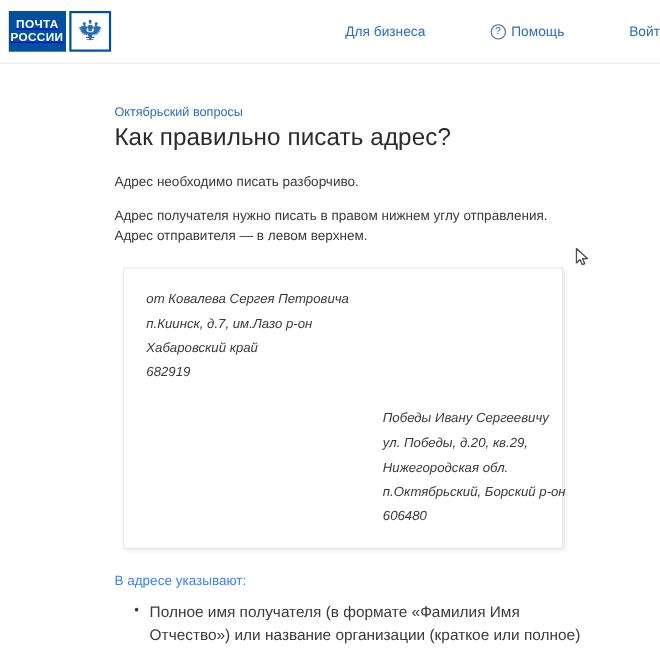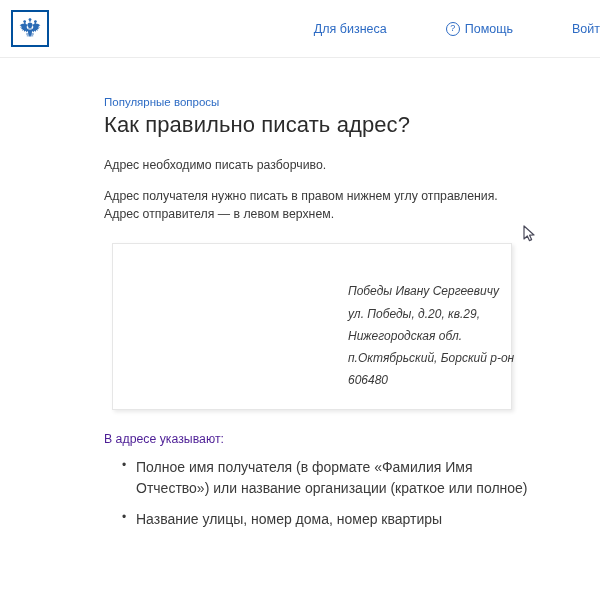--- a/index.html
+++ b/index.html
@@ -149,21 +149,21 @@
   .addr-block.recipient {
     margin-top: 20px;
     margin-left: 215px;
     text-align: left;
   }
   .addr-line { white-space: nowrap; }
 
   
   .list-intro {
     font-size: 12.3px;
-    color: #4c1d95;
+    color: #3b82f6;
     margin: 22px 0 11px 0;
   }
   ul.addr-parts {
     margin: 0;
     padding: 0 0 0 18px;
     list-style: none;
     max-width: 410px;
   }
   ul.addr-parts li {
     font-size: 14px;
@@ -191,20 +191,24 @@
     height: 18px;
     pointer-events: none;
   }
 </style>
 </head>
 <body>
 
 <div class="header">
 
   <a class="logo-lockup" href="#">
+    <span class="logo-wordmark">
+      <span>ПОЧТА</span>
+      <span>РОССИИ</span>
+    </span>
     <span class="logo-emblem">
       <svg width="26" height="26" viewBox="0 0 26 26" aria-hidden="true">
         <g fill="#2a6bb5">
           <path d="M13 2.2c.9 0 1.5.6 1.5 1.3 0 .6-.4 1-.9 1.2l.6.9h-2.4l.6-.9c-.5-.2-.9-.6-.9-1.2 0-.7.6-1.3 1.5-1.3z"></path>
           <path d="M7.6 4.2c.9 0 1.5.6 1.5 1.3 0 .5-.3.9-.7 1.1l.6 1.1-2.2.3.4-1.3c-.6-.2-1-.7-1-1.2 0-.7.6-1.3 1.4-1.3z"></path>
           <path d="M18.4 4.2c.9 0 1.5.6 1.5 1.3 0 .5-.4 1-1 1.2l.4 1.3-2.2-.3.6-1.1c-.4-.2-.7-.6-.7-1.1 0-.7.6-1.3 1.4-1.3z"></path>
           <path d="M13 6.6c1.6 0 2.6 1.1 2.6 2.3 0 .9-.5 1.6-1.2 2l.4 1.6h-3.6l.4-1.6c-.7-.4-1.2-1.1-1.2-2 0-1.2 1-2.3 2.6-2.3z"></path>
           <path d="M10.3 8.4c-1.3-.6-3-.9-4.6-.6-1.4.3-2.5 1-3.1 1.8 1 .1 1.6.3 2.1.7-.7.2-1.2.6-1.6 1.2.9-.1 1.5 0 2 .2-.6.4-1 .9-1.2 1.5.8-.3 1.4-.3 1.9-.2-.4.5-.6 1.1-.6 1.8.7-.5 1.3-.7 1.9-.7-.2.6-.2 1.2 0 1.8.5-.6 1-1 1.6-1.1.1.6.3 1.1.7 1.6.2-.7.6-1.2 1-1.5.3.5.7.9 1.2 1.2l.3-2.3c-1.4-.6-2.2-1.6-2.2-2.8 0-.7.3-1.3.6-1.8z"></path>
           <path d="M15.7 8.4c1.3-.6 3-.9 4.6-.6 1.4.3 2.5 1 3.1 1.8-1 .1-1.6.3-2.1.7.7.2 1.2.6 1.6 1.2-.9-.1-1.5 0-2 .2.6.4 1 .9 1.2 1.5-.8-.3-1.4-.3-1.9-.2.4.5.6 1.1.6 1.8-.7-.5-1.3-.7-1.9-.7.2.6.2 1.2 0 1.8-.5-.6-1-1-1.6-1.1-.1.6-.3 1.1-.7 1.6-.2-.7-.6-1.2-1-1.5-.3.5-.7.9-1.2 1.2l-.3-2.3c1.4-.6 2.2-1.6 2.2-2.8 0-.7-.3-1.3-.6-1.8z"></path>
           <path d="M10.6 13.4h4.8l-.5 3.2c-.3 1.9-1.1 3.4-1.9 4.4-.8-1-1.6-2.5-1.9-4.4l-.5-3.2z"></path>
@@ -223,28 +227,34 @@
       <span>Помощь</span>
     </a>
     <a class="nav-link" href="#">
       <span class="nav-clip">Войти</span>
     </a>
   </nav>
 </div>
 
 <main class="content">
 
-  <a class="breadcrumb" href="#">Популярные вопросы</a>
+  <a class="breadcrumb" href="#">Октябрьский вопросы</a>
 
   <h1 class="page-title">Как правильно писать адрес?</h1>
 
   <p class="para">Адрес необходимо писать разборчиво.</p>
   <p class="para tight">Адрес получателя нужно писать в правом нижнем углу отправления. Адрес отправителя — в левом верхнем.</p>
 
   <section class="address-card">
+    <div class="addr-block sender">
+      <div class="addr-line">от Ковалева Сергея Петровича</div>
+      <div class="addr-line">п.Киинск, д.7, им.Лазо р-он</div>
+      <div class="addr-line">Хабаровский край</div>
+      <div class="addr-line">682919</div>
+    </div>
     <div class="addr-block recipient">
       <div class="addr-line">Победы Ивану Сергеевичу</div>
       <div class="addr-line">ул. Победы, д.20, кв.29,</div>
       <div class="addr-line">Нижегородская обл.</div>
       <div class="addr-line">п.Октябрьский, Борский р-он</div>
       <div class="addr-line">606480</div>
     </div>
   </section>
 
   <p class="list-intro">В адресе указывают:</p>

